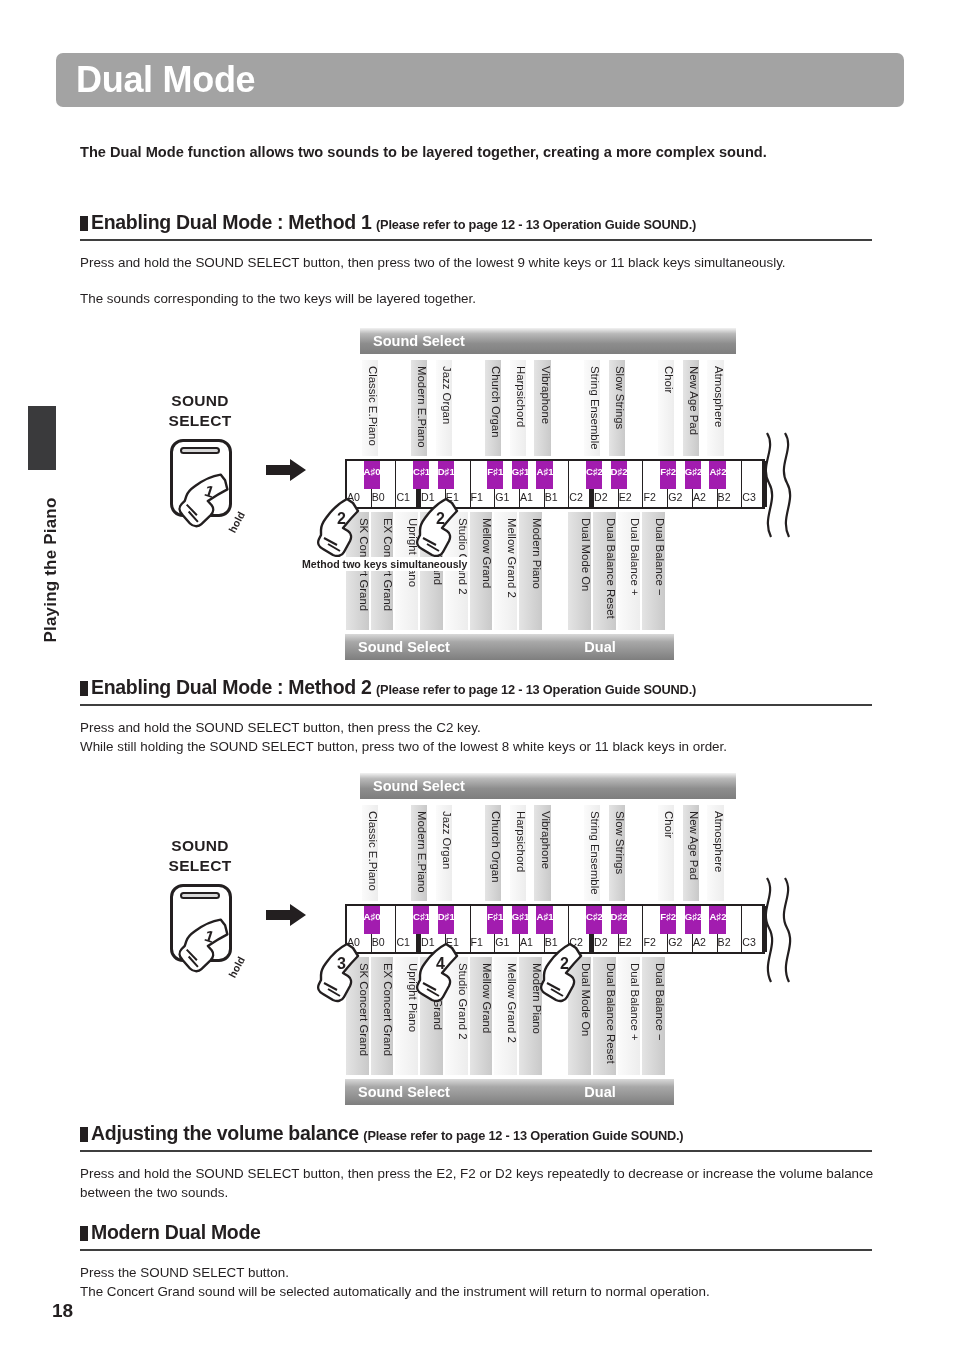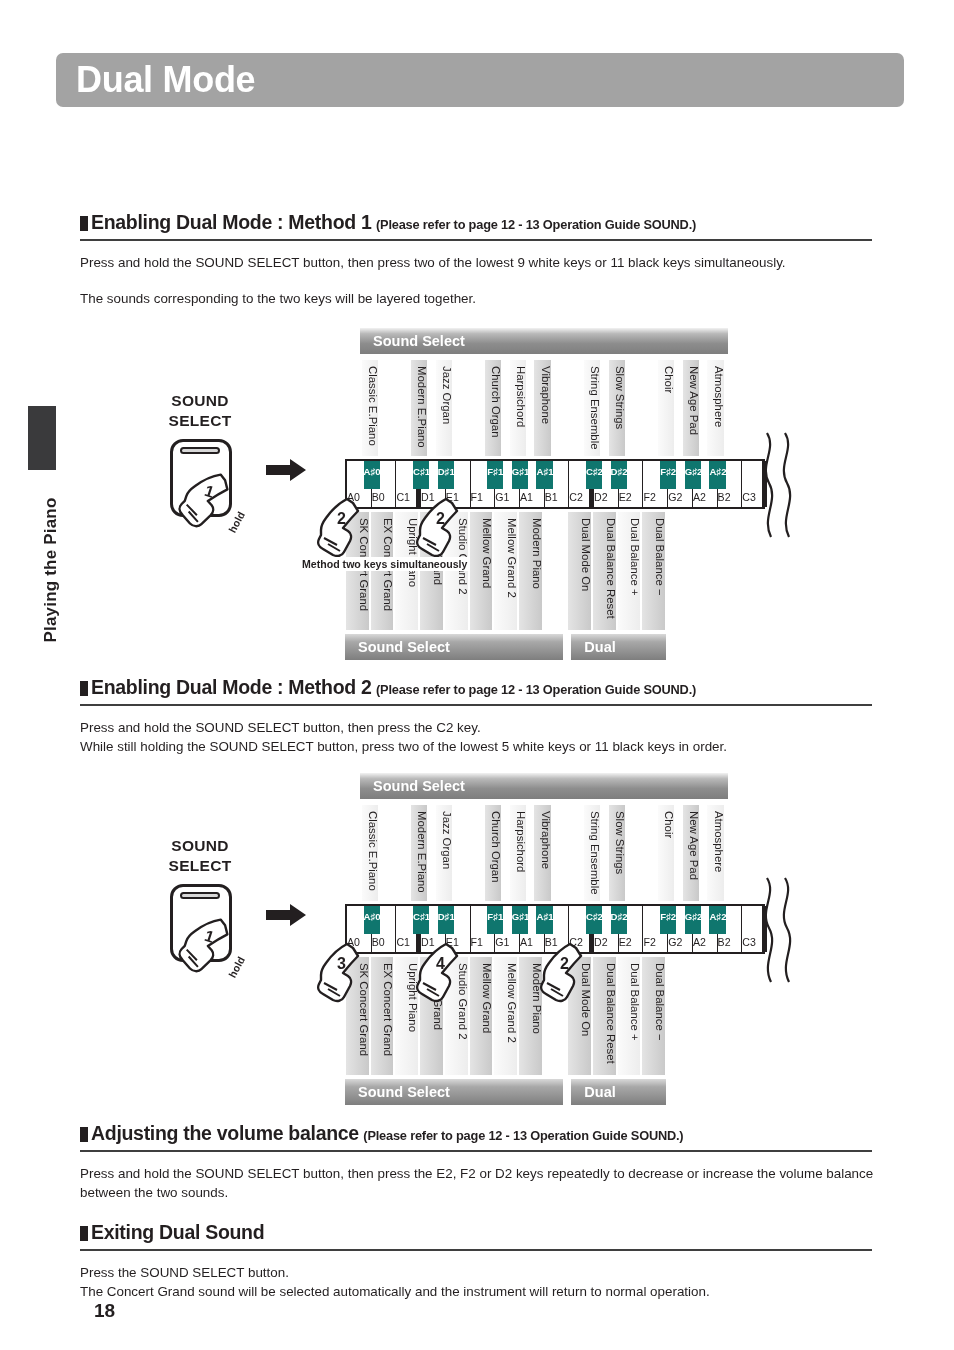--- a/index.html
+++ b/index.html
@@ -24,63 +24,64 @@
     color:#fff;font-size:36px;font-weight:bold;letter-spacing:-.3px;
   }
   
   .intro{position:absolute;left:80px;top:140px;width:810px;font-size:14.6px;font-weight:bold;line-height:25px;}
   .sec-head{position:absolute;left:80px;width:792px;}
   .sec-head .sq{display:inline-block;width:8px;height:15px;background:#231f20;vertical-align:-2px;margin-right:3px;}
   .sec-head .h{font-size:19.5px;font-weight:bold;letter-spacing:-.3px;}
   .sec-head .sub{font-size:12.8px;font-weight:bold;letter-spacing:-.2px;}
   .rule{position:absolute;left:80px;width:792px;height:2px;background:#3f3f3f;}
   .para{position:absolute;left:80px;width:800px;font-size:13.4px;line-height:21px;}
-  .pagenum{position:absolute;left:52px;top:1300px;font-size:19px;font-weight:bold;margin-left:42px;}
+  .pagenum{position:absolute;left:52px;top:1300px;font-size:19px;font-weight:bold;}
 
   
   .fig{position:absolute;left:0;top:0;width:954px;}
   .btn-label{position:absolute;font-size:15.5px;font-weight:600;line-height:20px;letter-spacing:.3px;color:#231f20;text-align:center;width:120px;}
   .sel-btn{position:absolute;width:56px;height:72px;border:3px solid #231f20;border-radius:13px;background:#fff;}
   .sel-btn::before{content:"";position:absolute;left:7px;top:5px;width:40px;height:7px;border-radius:4px;background:#d8d8d8;border:2px solid #231f20;box-sizing:border-box;}
   .arrow{position:absolute;width:40px;height:22px;}
 
-  .ss-bar{position:absolute;height:26px;background:linear-gradient(#f2f2f2 0%,#b9b9b9 22%,#8d8d8d 60%,#7e7e7e 100%);}
+  .ss-bar{position:absolute;height:26px;background:linear-gradient(#f2f2f2 0%,#b9b9b9 22%,#8d8d8d 60%,#7e7e7e 100%);padding-left:8px;}
   .ss-bar span{position:absolute;left:13px;top:50%;transform:translateY(-50%);color:#fff;font-weight:bold;font-size:14.5px;}
   .ss-bar.bottom{background:linear-gradient(#d9d9d9 0%,#a8a8a8 30%,#7e7e7e 100%);}
 
   .vtag{position:absolute;writing-mode:vertical-rl;text-orientation:mixed;
         font-size:11.4px;line-height:1;color:#231f20;
         display:flex;align-items:flex-start;justify-content:flex-start;
         padding-top:6px;box-sizing:border-box;white-space:nowrap;}
   .vtag.light{background:linear-gradient(to right,#fbfbfb,#ededed);}
   .vtag.dark{background:linear-gradient(to right,#e4e4e4,#c9c9c9);}
   .vtag.bot{justify-content:flex-start;}
 
   .kb{position:absolute;border:2px solid #231f20;background:#fff;box-sizing:border-box;}
   .wk{position:absolute;top:0;bottom:0;border-right:1px solid #231f20;box-sizing:border-box;background:#fff;}
   .wk.thick{border-right:5px solid #231f20;}
   .wk-lab{position:absolute;bottom:4px;left:0;right:0;text-align:left;font-size:10.6px;color:#231f20;}
-  .bk{position:absolute;top:0;background:#0f766e;}
+  .bk{position:absolute;top:0;background:#a21caf;}
   .bk-lab{position:absolute;top:5px;left:0;right:0;text-align:center;font-size:9.6px;color:#fff;font-weight:bold;}
 
   .hand{position:absolute;width:46px;height:62px;}
   .simul{position:absolute;background:#fff;font-size:10.6px;font-weight:bold;padding:1px 2px;white-space:nowrap;}
   .squig{position:absolute;}
 </style>
 </head>
 <body>
 
 <div class="side-tab"></div>
 <div class="side-label">Playing the Piano</div>
 
 <div class="title-bar">
   <span>Dual Mode</span>
 </div>
 
 <div class="intro">
+  <div>The Dual Mode function allows two sounds to be layered together, creating a more complex sound.</div>
 </div>
 
 <div class="sec-head" style="top:211px">
   <span class="sq"></span><span class="h">Enabling Dual Mode : Method 1</span> <span class="sub">(Please refer to page 12 - 13 Operation Guide SOUND.)</span>
 </div>
 <div class="rule" style="top:239px"></div>
 <div class="para" style="top:252px">Press and hold the SOUND SELECT button, then press two of the lowest 9 white keys or 11 black keys simultaneously.</div>
 <div class="para" style="top:288px">The sounds corresponding to the two keys will be layered together.</div>
 
 <div class="fig" id="fig1">
@@ -229,21 +230,21 @@
     <svg class="arrow" style="left:266px;top:459px;" viewBox="0 0 40 22">
              <path d="M0 6 H24 V0 L40 11 L24 22 V16 H0 Z" fill="#231f20"></path>
     </svg>
   </div>
 
 <div class="sec-head" style="top:676px">
   <span class="sq"></span><span class="h">Enabling Dual Mode : Method 2</span> <span class="sub">(Please refer to page 12 - 13 Operation Guide SOUND.)</span>
 </div>
 <div class="rule" style="top:704px"></div>
 <div class="para" style="top:717px">Press and hold the SOUND SELECT button, then press the C2 key.</div>
-<div class="para" style="top:736px">While still holding the SOUND SELECT button, press two of the lowest 5 white keys or 11 black keys in order.</div>
+<div class="para" style="top:736px">While still holding the SOUND SELECT button, press two of the lowest 8 white keys or 11 black keys in order.</div>
 
 <div class="fig" id="fig2">
     <div class="ss-bar" style="left:360px;top:773px;width:368px;">
              <span>Sound Select</span>
     </div>
     <div class="vtag light" style="left:361.5529411764706px;top:805px;width:16.30588235294118px;height:96px;">Classic E.Piano</div>
     <div class="vtag dark" style="left:410.964705882353px;top:805px;width:16.30588235294118px;height:96px;">Modern E.Piano</div>
     <div class="vtag light" style="left:435.67058823529413px;top:805px;width:16.30588235294118px;height:96px;">Jazz Organ</div>
     <div class="vtag dark" style="left:485.0823529411765px;top:805px;width:16.30588235294118px;height:96px;">Church Organ</div>
     <div class="vtag light" style="left:509.7882352941177px;top:805px;width:16.30588235294118px;height:96px;">Harpsichord</div>
@@ -391,19 +392,19 @@
   </div>
 
 <div class="sec-head" style="top:1122px">
   <span class="sq"></span><span class="h">Adjusting the volume balance</span> <span class="sub">(Please refer to page 12 - 13 Operation Guide SOUND.)</span>
 </div>
 <div class="rule" style="top:1150px"></div>
 <div class="para" style="top:1163px">Press and hold the SOUND SELECT button, then press the E2, F2 or D2 keys repeatedly to decrease or increase the volume balance</div>
 <div class="para" style="top:1182px">between the two sounds.</div>
 
 <div class="sec-head" style="top:1221px">
-  <span class="sq"></span><span class="h">Exiting Dual Sound</span>
+  <span class="sq"></span><span class="h">Modern Dual Mode</span>
 </div>
 <div class="rule" style="top:1249px"></div>
 <div class="para" style="top:1262px">Press the SOUND SELECT button.</div>
 <div class="para" style="top:1281px">The Concert Grand sound will be selected automatically and the instrument will return to normal operation.</div>
 
 <div class="pagenum">18</div>
 
 </body></html>

